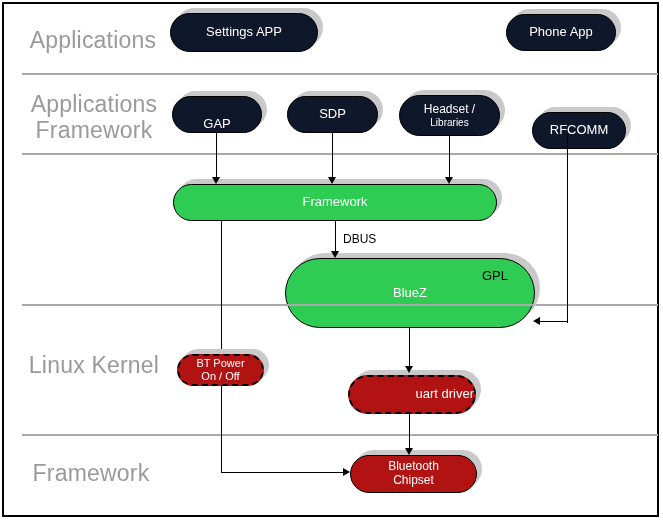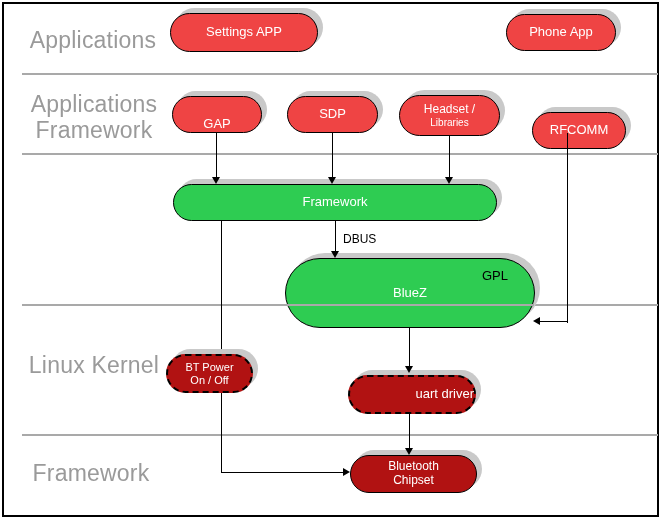--- a/index.html
+++ b/index.html
@@ -28,21 +28,21 @@
     position:absolute;height:0;border-top:2px solid #a9a9a9;z-index:4;
   }
   
   .pill{
     position:absolute;display:flex;flex-direction:column;
     align-items:center;justify-content:center;text-align:center;
     color:#fff;font-size:13px;line-height:1.15;
     border:1.5px solid #000;box-sizing:border-box;
     box-shadow:5px -5px 0 #c9c9c9;z-index:3;
   }
-  .blue{background:#ef4444;}
+  .blue{background:#0f172a;}
   .green{background:#2ecc52;}
   .red{background:#b11212;}
   .dashed{border:2px dashed #000;}
   .pill .small{font-size:10px;}
   .pill .mid{font-size:11px;}
   .pill .std{font-size:12px;}
   .badge-gpl{
     position:absolute;right:26px;top:10px;color:#000;font-size:13px;
   }
   
@@ -110,21 +110,21 @@
   </div>
 
   <div class="pill green" style="left:173px;top:184px;width:324px;height:37px;border-radius:19px;">
     <span>Framework</span>
   </div>
   <div class="pill green" style="left:285px;top:258px;width:250px;height:70px;border-radius:35px;">
     <span>BlueZ</span>
     <span class="badge-gpl">GPL</span>
   </div>
 
-  <div class="pill red dashed" style="left:166px;top:354px;width:87px;height:39px;border-radius:20px;">
+  <div class="pill red dashed" style="left:177px;top:354px;width:87px;height:32px;border-radius:20px;">
     <span class="mid">BT Power</span>
     <span class="mid">On / Off</span>
   </div>
   <div class="pill red dashed" style="left:348px;top:375px;width:128px;height:39px;border-radius:20px;align-items:flex-end;">
     <span>uart driver</span>
   </div>
 
   <div class="pill red" style="left:350px;top:455px;width:127px;height:38px;border-radius:19px;">
     <span class="std">Bluetooth</span>
     <span class="std">Chipset</span>

